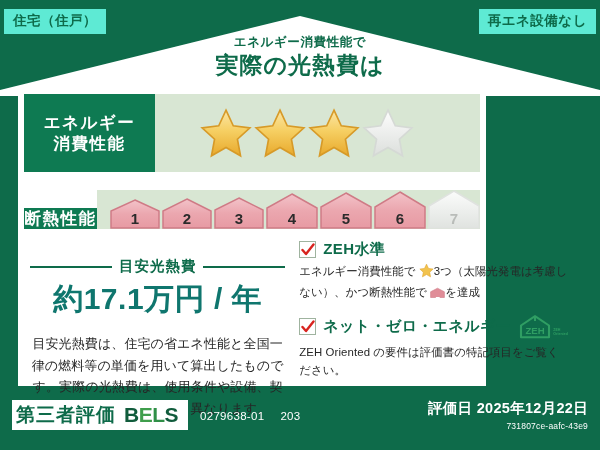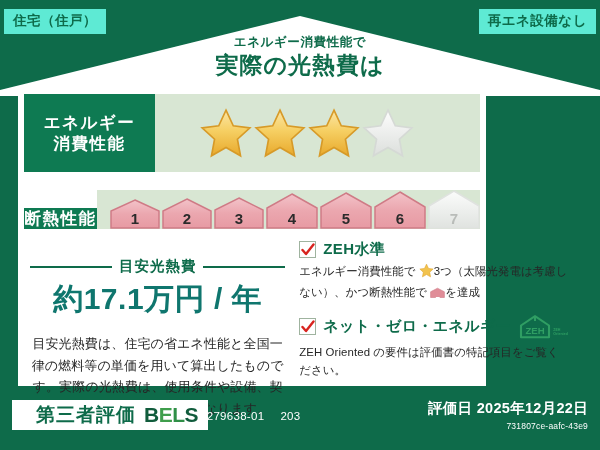--- a/index.html
+++ b/index.html
@@ -191,21 +191,21 @@
   #footer {
     position: absolute;
     left: 0; bottom: 0;
     width: 600px; height: 62px;
     color: #ffffff;
   }
   #bels-plate {
     position: absolute;
     left: 12px; top: 12px;
     background: #ffffff;
-    padding: 4px 10px 5px 24px;
+    padding: 4px 10px 5px 4px;
     display: flex; align-items: center; gap: 8px;
     line-height: 1;
   }
   #bels-jp { color: #0e6b4a; font-weight: bold; font-size: 19px; letter-spacing: 1px; }
   #bels-logo { font-weight: bold; font-size: 21px; letter-spacing: -0.5px; }
   #bels-logo .b1 { color: #115c3c; }
   #bels-logo .b2 { color: #3f9e4c; }
   #bels-logo .b3 { color: #2f8f47; }
   #bels-logo .b4 { color: #115c3c; }
 

